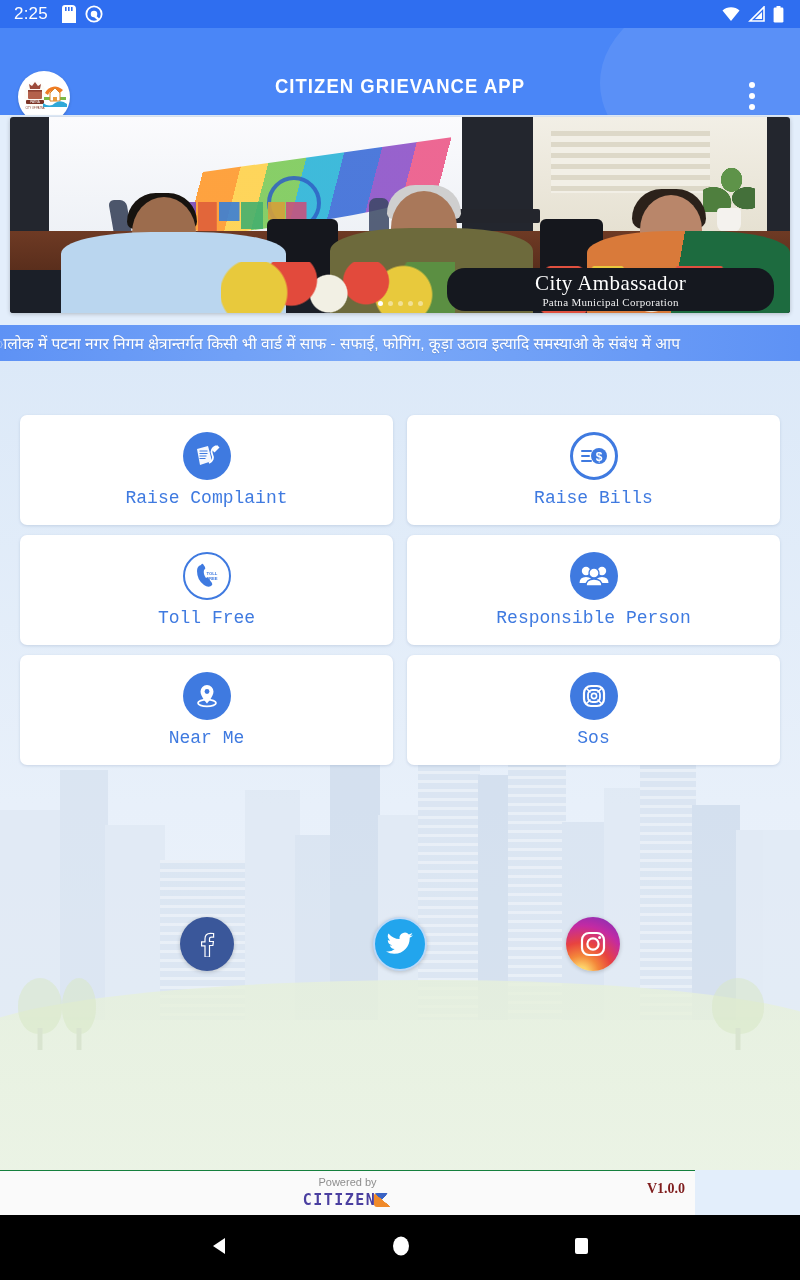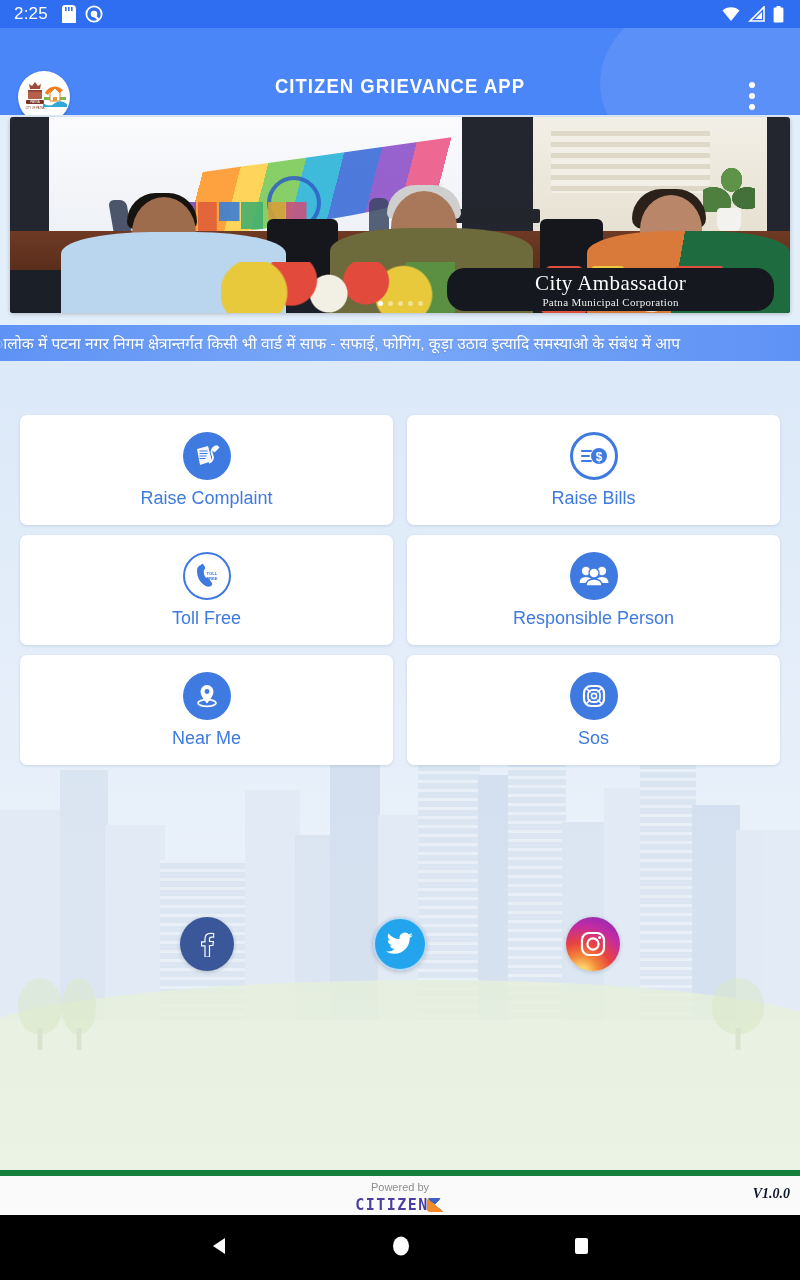--- a/index.html
+++ b/index.html
@@ -207,21 +207,21 @@
     display:grid; grid-template-columns:1fr 1fr; gap:10px 14px;
     padding:0 20px; z-index:10;
   }
   .card {
     height:110px; background:#fff; border-radius:7px;
     box-shadow:0 1px 3px rgba(60,90,140,.18);
     display:flex; flex-direction:column; align-items:center;
     justify-content:center; gap:8px; cursor:pointer;
   }
   .card-ico { width:48px; height:48px; position:relative; }
-  .card-lbl { font-size:18px; color:#3f7ae0; font-weight:400; }
+  .card-lbl { font-size:18px; color:#3f7ae0; font-weight:400;font-family:Liberation Mono, monospace; }
   .circ {
     width:48px; height:48px; border-radius:50%; background:#3f7ae0;
     display:flex; align-items:center; justify-content:center;
   }
   .circ-o {
     width:48px; height:48px; border-radius:50%; border:3px solid #3f7ae0;
     display:flex; align-items:center; justify-content:center; background:transparent;
   }
 
   
@@ -232,42 +232,42 @@
   .soc { width:54px; height:54px; border-radius:50%; display:flex;
     align-items:center; justify-content:center; cursor:pointer;
     box-shadow:0 1px 4px rgba(0,0,0,.2); }
   .soc.fb { background:#3a579a; }
   .soc.tw { background:#22a5ed; border:2px solid #bcd8f7; }
   .soc.ig { background:
       radial-gradient(circle at 28% 105%, #fdd36a 0 10%, #f4873a 26%, #e8433f 45%, #c32aa3 70%, #7232bd 100%); }
 
   
   .footer {
-    position:absolute; top:1170px; left:0; width:800px; height:45px;
-    background:#fafafa; border-top:6px solid #15803d; z-index:12;
+    position:absolute; top:1170px; left:0; width:695px; height:45px;
+    background:#fafafa; border-top:1px solid #15803d; z-index:12;
   }
   .pw {
     position:absolute; left:0; right:0; top:5px; text-align:center;
     font-size:11px; color:#8e8e8e;
   }
   .techinfy {
     position:absolute; left:0; right:0; top:20px; text-align:center;
     font-size:15px; font-weight:bold; color:#4a3fa0; letter-spacing:1.5px;
     font-family:"DejaVu Sans Mono", monospace;
   }
   .tech-swoosh {
     display:inline-block; width:18px; height:14px; vertical-align:-2px;
     background:
       linear-gradient(40deg,#f08a2a 0 48%,transparent 49%),
       linear-gradient(130deg,#3a63c4 0 46%,transparent 47%);
     border-radius:3px; margin-left:-2px;
   }
   .ver {
-    position:absolute; right:10px; top:10px; font-size:14px; color:#0f172a;
-    font-family:"Liberation Serif", serif; font-style:italic; font-weight:bold;
+    position:absolute; right:10px; top:10px; font-size:14px; color:#7f1d1d;
+    font-family:"Liberation Serif", serif; font-weight:bold;
   }
 
   
   .navbar {
     position:absolute; bottom:0; left:0; width:800px; height:65px;
     background:#000; display:flex; align-items:center;
     justify-content:space-around; padding:0 130px; z-index:30;
   }
   .nav-btn { cursor:pointer; }
 </style>

